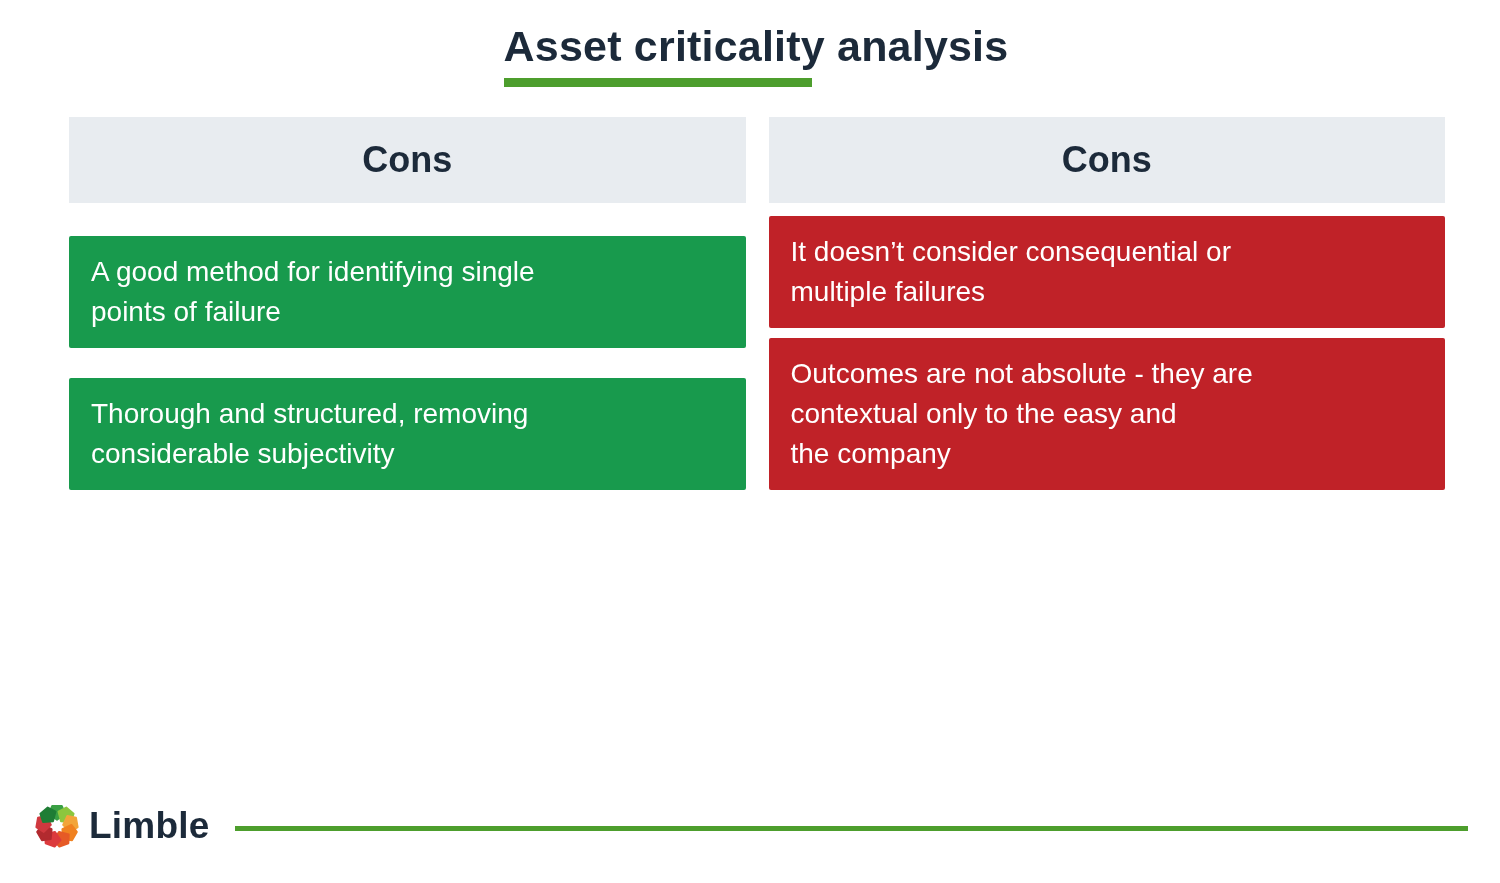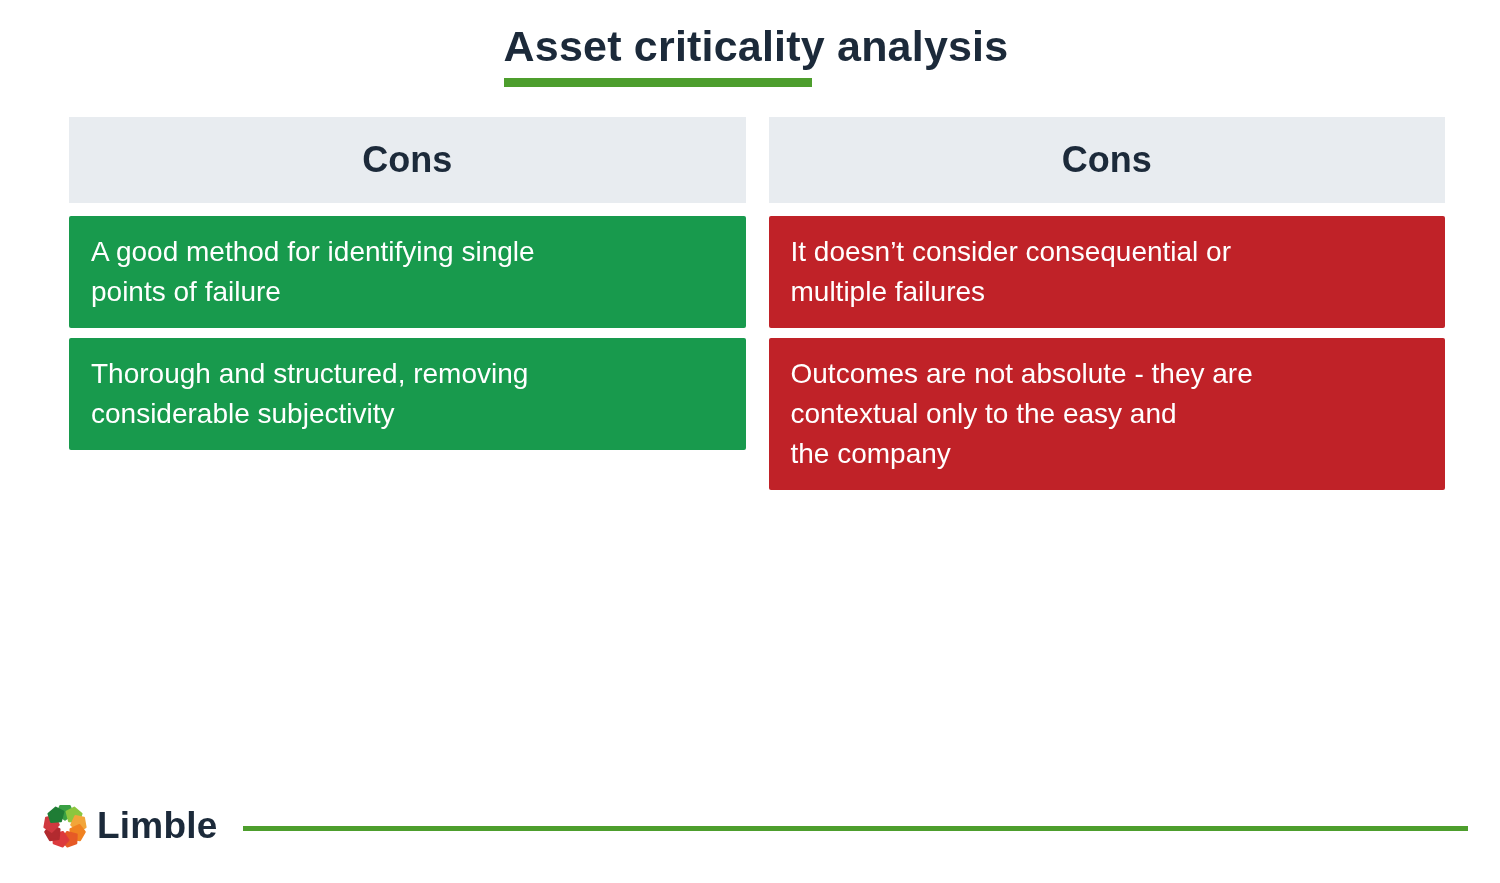--- a/index.html
+++ b/index.html
@@ -53,27 +53,27 @@
   .rows { display: flex; flex-direction: column; gap: 10px; }
   .row {
     color: #ffffff;
     font-size: 28px;
     line-height: 40px;
     font-weight: 400;
     padding: 16px 22px;
     white-space: pre-line;
     border-radius: 2px;
   }
-  .row-pros { background: var(--green); }
+  .row-pros { background: var(--green); margin-top: 20px; }
   .row-cons { background: var(--red); }
 
   
   .footer {
     position: absolute;
-    left: 12px;
+    left: 4px;
     right: 0;
     bottom: 32px;
     display: flex;
     align-items: center;
     padding: 0 32px 0 30px;
   }
   .brand { display: flex; align-items: center; gap: 9px; }
   .gear { width: 46px; height: 46px; flex: 0 0 auto; }
   .brand-name {
     font-size: 37px;

